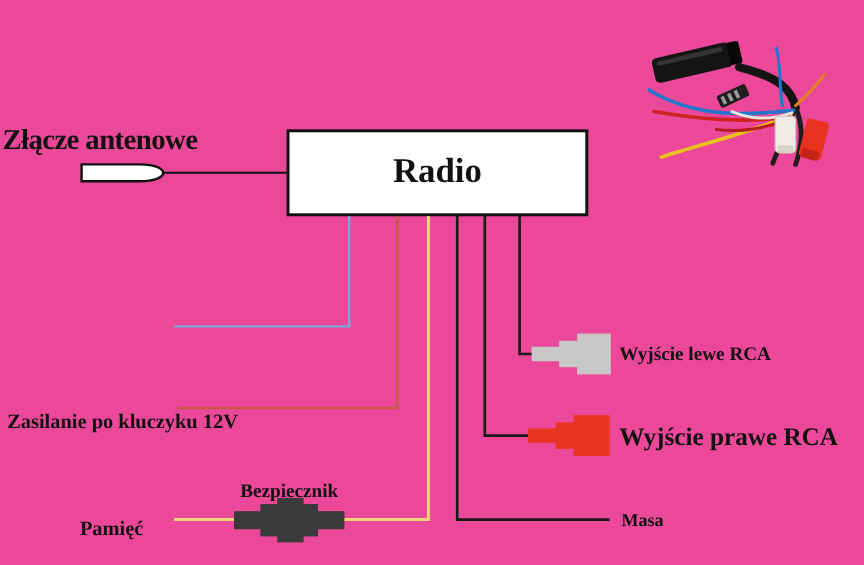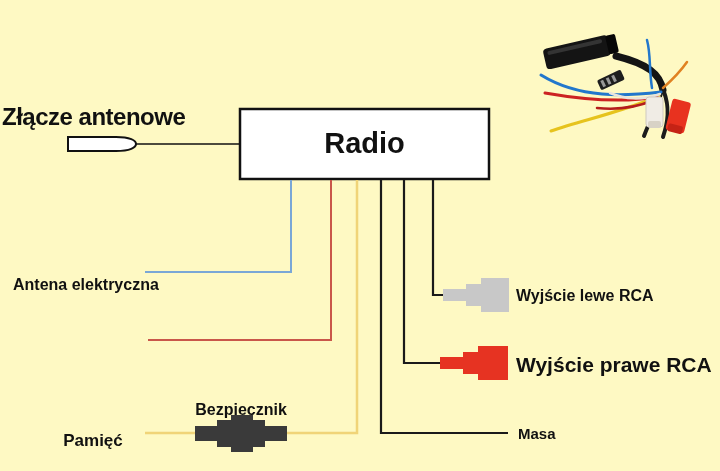--- a/index.html
+++ b/index.html
@@ -1,22 +1,22 @@
 <!DOCTYPE html>
 <html><head>
 <meta charset="utf-8">
 <style>
   html, body { margin: 0; padding: 0; background: #fff; }
   .canvas {
     position: relative;
     width: 720px;
     height: 471px;
-    background: #fef9c3;
+    background: #ec4899;
     overflow: hidden;
-    font-family: Liberation Sans, sans-serif;
+    font-family: Liberation Serif, serif;
     color: #111;
   }
   .canvas svg.diagram-layer {
     position: absolute;
     left: 0; top: 0;
   }
   .lbl {
     position: absolute;
     font-weight: bold;
     white-space: nowrap;
@@ -118,22 +118,22 @@
         <rect x="669" y="100" width="19" height="32" rx="3" fill="#e8321f"></rect>
         <rect x="671" y="125" width="15" height="8" rx="2" fill="#c52315"></rect>
       </g>
     </g>
   </svg>
 
   <div class="lbl lbl-zlacze">Złącze antenowe</div>
 
   <div class="lbl lbl-radio">Radio</div>
 
-  <div class="lbl lbl-antena">Antena elektryczna</div>
 
+  <div class="lbl lbl-kluczyk">Zasilanie po kluczyku 12V</div>
 
   <div class="lbl lbl-stale">
     <span>Pamięć</span>
   </div>
 
   <div class="lbl lbl-bezpiecznik">Bezpiecznik</div>
 
   <div class="lbl lbl-lewe">Wyjście lewe RCA</div>
 
   <div class="lbl lbl-prawe">Wyjście prawe RCA</div>

